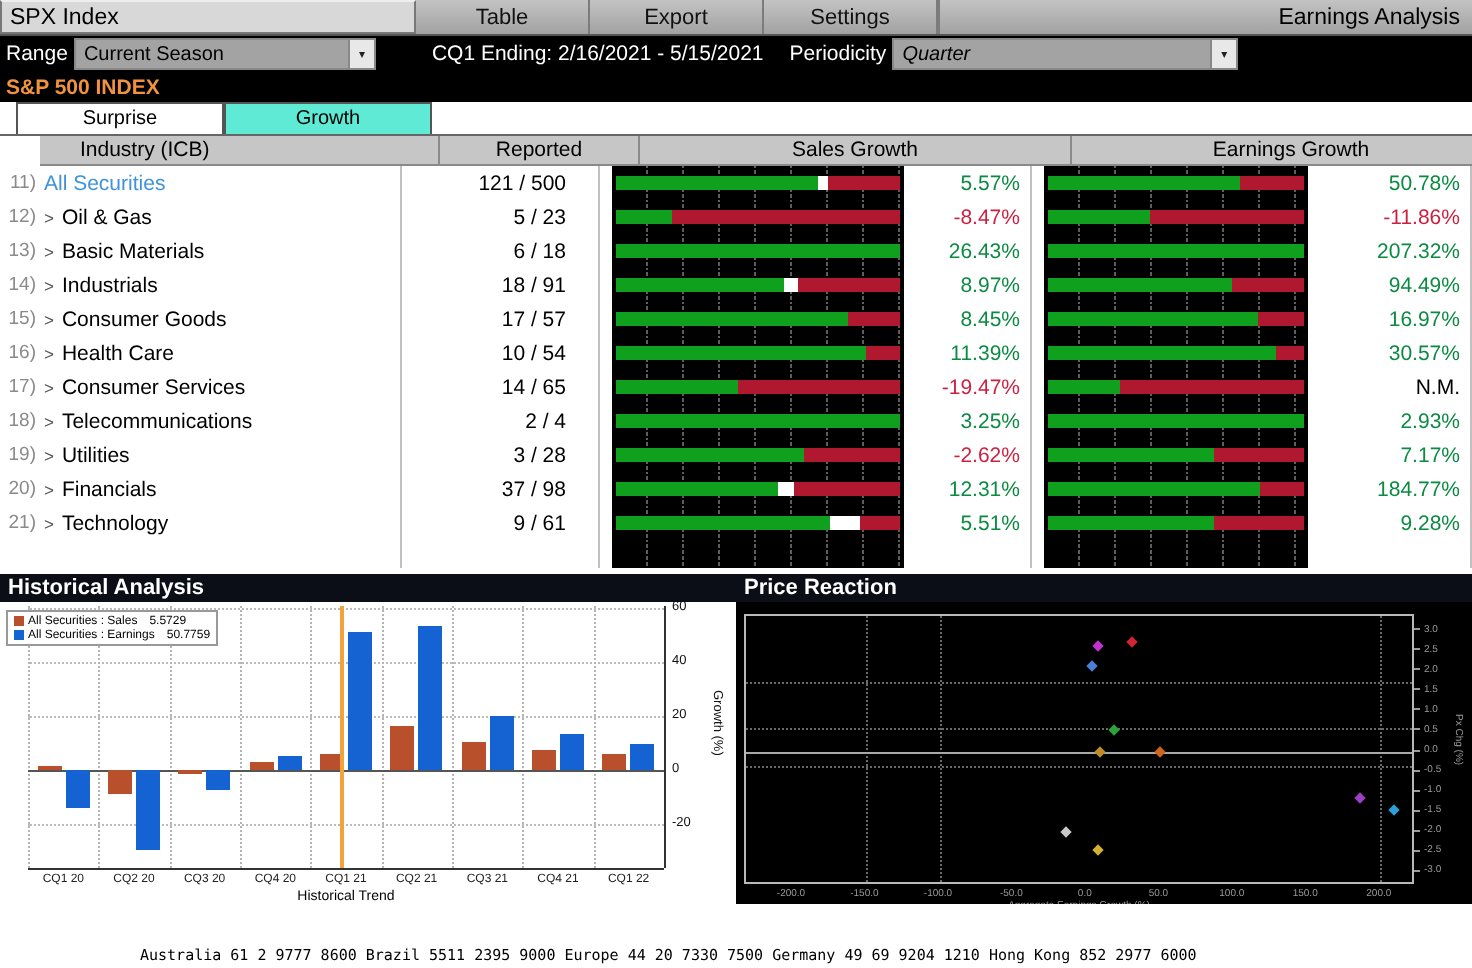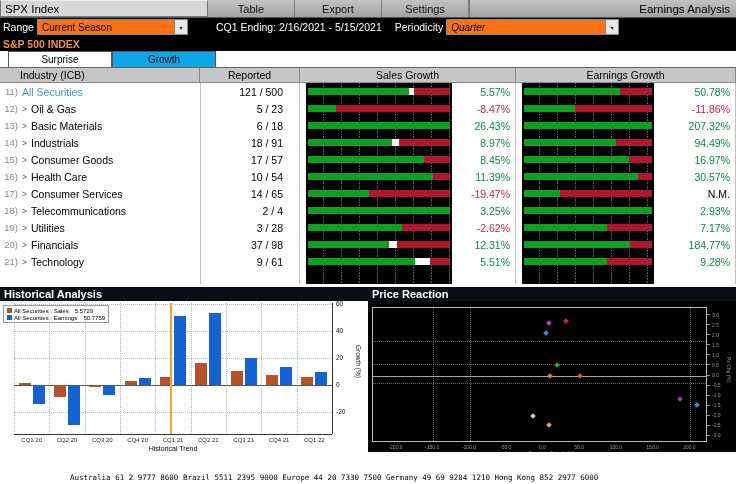--- a/index.html
+++ b/index.html
@@ -12,36 +12,36 @@
               font-size:11.5px;color:#000;padding:0 4px;display:flex;align-items:center;}
   .menu-item{width:86px;display:flex;align-items:center;justify-content:center;font-size:11px;color:#111;
              border-right:1px solid #7c7c7c;cursor:default;}
   .menu-item:first-of-type{border-left:1px solid #7c7c7c;}
   .menu-spacer{flex:1;border-left:1px solid #7c7c7c;}
   .app-title{display:flex;align-items:center;font-size:11.5px;color:#000;padding-right:6px;}
   
   .controls{height:18px;background:#000;display:flex;align-items:center;font-size:10.5px;color:#fff;}
   .ctl-label{margin:0 3px 0 3px;}
   .dropdown{display:flex;align-items:stretch;height:14px;border:1px solid #888;cursor:pointer;}
-  .dd-value{background:#f97316;color:#000;padding:0 4px;display:flex;align-items:center;font-size:10px;text-align:right;}
+  .dd-value{background:#a3a3a3;color:#000;padding:0 4px;display:flex;align-items:center;font-size:10px;text-align:right;}
   .dd-arrow{width:12px;background:#e8e8e8;border-left:1px solid #888;display:flex;align-items:center;
             justify-content:center;font-size:6px;color:#222;}
   .dd-range .dd-value{width:128px;}
   .dd-period .dd-value{width:150px;font-style:italic;}
   .ending{margin:0 10px 0 28px;white-space:nowrap;}
   
   .index-row{height:15px;background:#000;color:#f0923e;font-size:10.5px;font-weight:bold;
              display:flex;align-items:center;padding-left:3px;}
   .tabs{height:16px;background:#fff;display:flex;padding-left:8px;border-bottom:1px solid #666;}
   .tab{width:102px;display:flex;align-items:center;justify-content:center;font-size:10px;color:#000;
        border:1px solid #555;border-bottom:none;cursor:pointer;}
   .tab.inactive{background:#fff;}
-  .tab.active{background:#0ea5e9;}
+  .tab.active{background:#5eead4;}
   
-  .thead{display:grid;grid-template-columns:200px 100px 216px 220px;height:15px;font-size:10.5px;}
+  .thead{display:grid;grid-template-columns:200px 100px 216px 220px;height:15px;font-size:10.5px;margin-left:20px;}
   .th{background:#c6c6c6;border-right:1px solid #8a8a8a;border-bottom:1px solid #8a8a8a;
       display:flex;align-items:center;justify-content:center;color:#000;}
   .th.first{justify-content:flex-start;padding-left:20px;}
   .trow{display:grid;grid-template-columns:200px 100px 6px 146px 64px 6px 132px 82px;height:17px;
         font-size:10.5px;background:#fff;}
   .trow .c1{display:flex;align-items:center;}
   .rnum{width:18px;text-align:right;color:#8a8a8a;font-size:9.5px;flex:none;}
   .caret{color:#555;font-size:8.5px;margin:0 2px 0 4px;flex:none;}
   .iname{color:#000;white-space:nowrap;margin-left:2px;}
   .iname.all{color:#3e93d9;margin-left:4px;}

